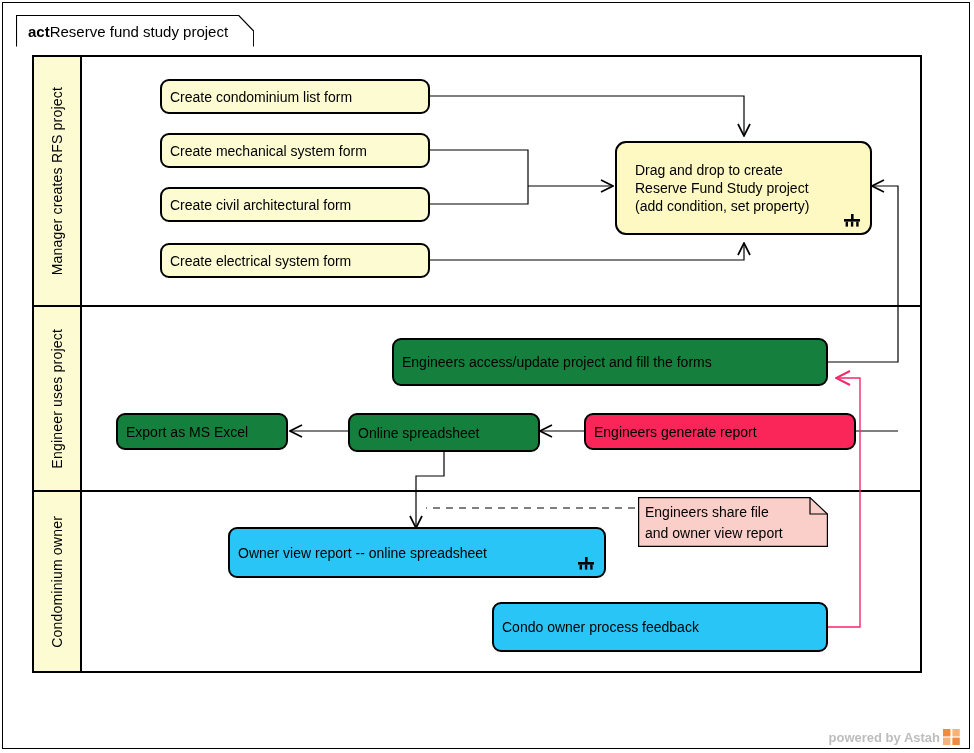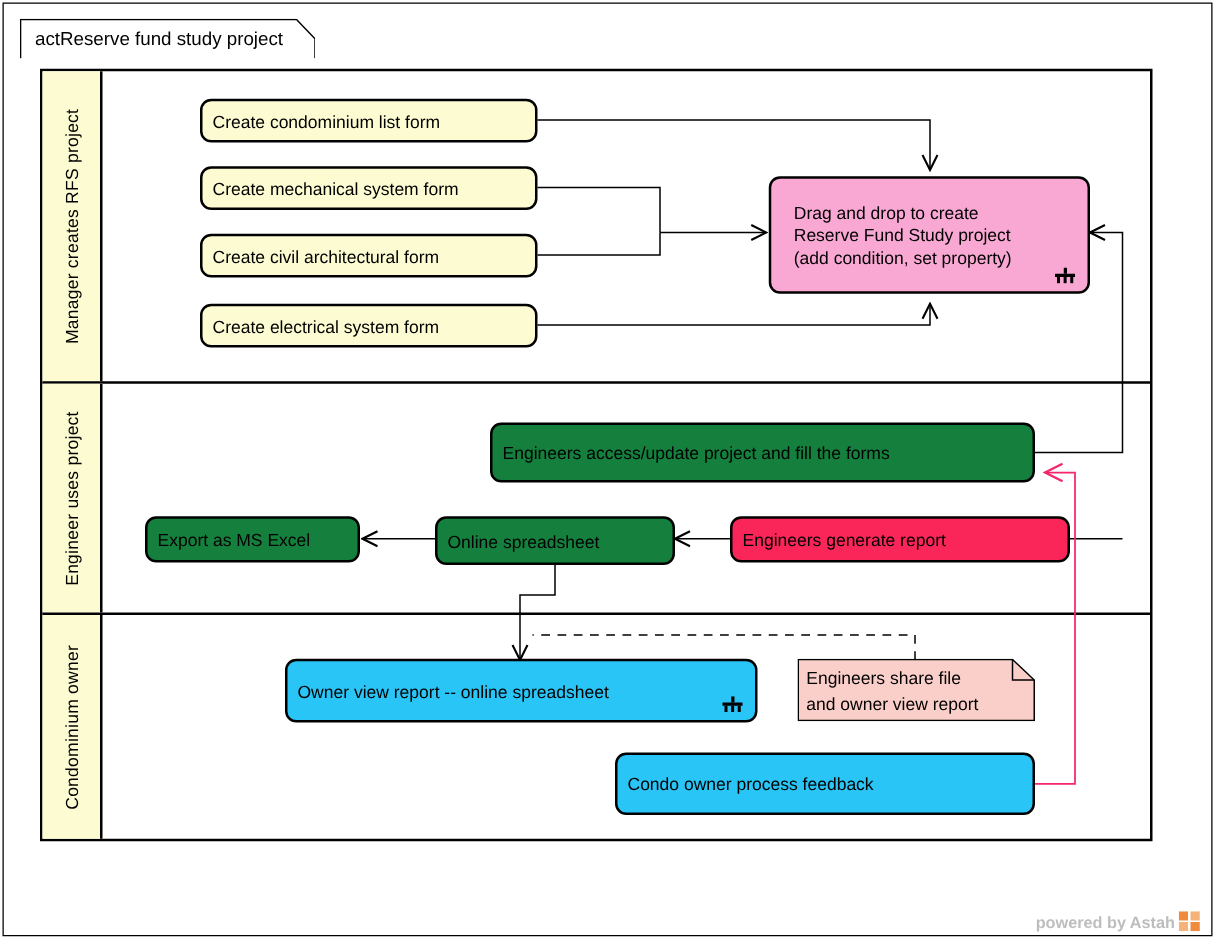--- a/index.html
+++ b/index.html
@@ -9,42 +9,42 @@
   
   #outer-frame{position:absolute;left:2px;top:2px;width:968px;height:747px;
                border:1px solid #000;box-sizing:border-box;background:#fff;}
 
   
   #title-tab{position:absolute;left:16px;top:15px;height:32px;
              box-sizing:border-box;background:#fff;z-index:6;
              padding:0 26px 0 12px;display:flex;align-items:center;
              font-size:15px;white-space:nowrap;}
   #title-tab .tab-border{position:absolute;left:0;top:0;width:100%;height:100%;}
-  #title-tab .kw{font-weight:normal;}
+  #title-tab .kw{font-weight:bold;}
 
   
   #diagram-frame{position:absolute;left:32px;top:55px;width:890px;height:618px;
                  border:2px solid #000;box-sizing:border-box;background:#fff;}
 
   
   .lane{position:absolute;left:0;width:100%;box-sizing:border-box;}
   .lane-header{position:absolute;left:0;top:0;width:48px;height:100%;
                background:#FCFBD1;border-right:2px solid #000;box-sizing:border-box;
                display:flex;align-items:center;justify-content:center;}
   .lane-header span{writing-mode:vertical-rl;transform:rotate(180deg);
                     font-size:14px;white-space:nowrap;letter-spacing:.2px;}
   .lane-divider{position:absolute;left:0;width:100%;height:0;
                 border-top:2px solid #000;}
 
   
   .node{position:absolute;box-sizing:border-box;border:2px solid #000;
         border-radius:9px;display:flex;align-items:center;
         text-align:center;font-size:14px;line-height:18px;z-index:4;padding:2px 8px;}
   .node.yellow{background:#FCFBD1;}
-  .node.orange{background:#f9a8d4;}
+  .node.orange{background:#fef9c3;border-radius:11px;}
   .node.purple{background:#15803d;}
   .node.crimson{background:#FA2659;}
   .node.cyan{background:#29C5F6;}
   .node.left-text{justify-content:flex-start;text-align:left;}
   .node .lines{white-space:pre-line;}
 
   
   .rake{position:absolute;right:9px;bottom:6px;width:18px;height:13px;}
 
   
@@ -189,21 +189,21 @@
     <rect x="2.6" y="7.6" width="2.4" height="5" fill="#000"></rect>
     <rect x="7.9" y="7.6" width="2.4" height="5" fill="#000"></rect>
     <rect x="13.2" y="7.6" width="2.4" height="5" fill="#000"></rect>
   </svg>
 </div>
 
 <div class="node cyan" style="left:492px;top:602px;width:336px;height:50px">
   <span>Condo owner process feedback</span>
 </div>
 
-<div id="note-share" style="left:638px;top:527px;width:190px;height:50px">
+<div id="note-share" style="left:638px;top:497px;width:190px;height:50px">
   <svg viewBox="0 0 190 50" preserveAspectRatio="none" style="position:absolute;left:0;top:0;width:100%;height:100%">
     <path d="M0.6 0.6 L172 0.6 L189.4 17 L189.4 49.4 L0.6 49.4 Z" fill="#FBCFC9" stroke="#000" stroke-width="1.2"></path>
     <path d="M172 0.6 L172 17 L189.4 17" fill="none" stroke="#000" stroke-width="1.2"></path>
   </svg>
   <span class="note-text">Engineers share file
 and owner view report</span>
 </div>
 
 <div id="watermark">
   <span class="wm-text">powered by Astah</span>

